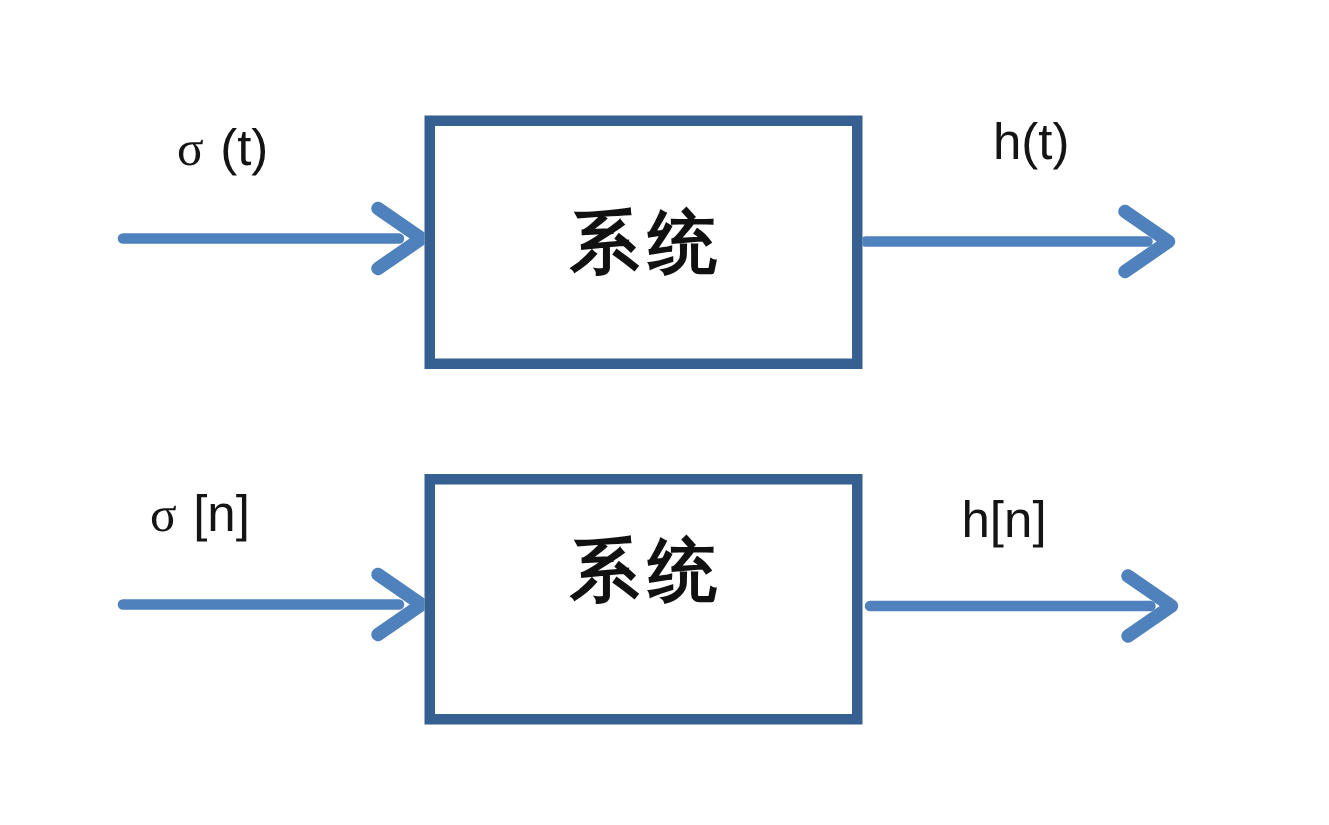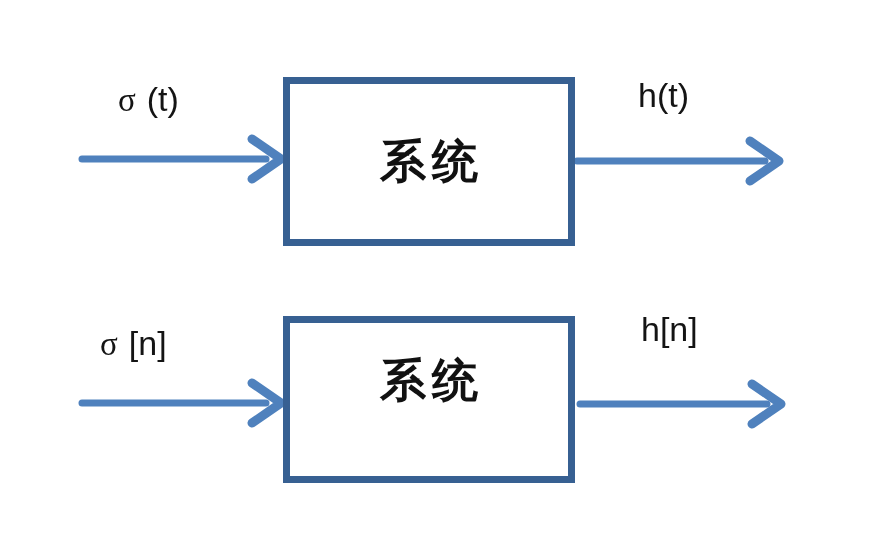--- a/index.html
+++ b/index.html
@@ -58,23 +58,23 @@
   .sigma-glyph {
     font-family: "Liberation Serif", "DejaVu Serif", serif;
     font-size: 33px;
     margin-right: 11px;
   }
   .io-suffix, .out-text {
     font-family: "Liberation Sans", "DejaVu Sans", sans-serif;
     font-size: 34px;
   }
   .label-sigma-t { left: 118px; top: 80px; }
-  .label-h-t     { left: 638px; top: 76px; }
+  .label-h-t     { left: 662px; top: 76px; }
   .label-sigma-n { left: 100px; top: 324px; }
-  .label-h-n     { left: 641px; top: 310px; }
+  .label-h-n     { left: 641px; top: 328px; }
 </style>
 </head>
 <body>
 
 <div class="canvas">
 
   <svg class="arrows-layer" width="886" height="550" viewBox="0 0 886 550" xmlns="http://www.w3.org/2000/svg" aria-hidden="true">
 
     <g stroke="#4f81bd" fill="none" stroke-linecap="round" stroke-linejoin="round">
       <line x1="82" y1="159" x2="266" y2="159" stroke-width="7"></line>

